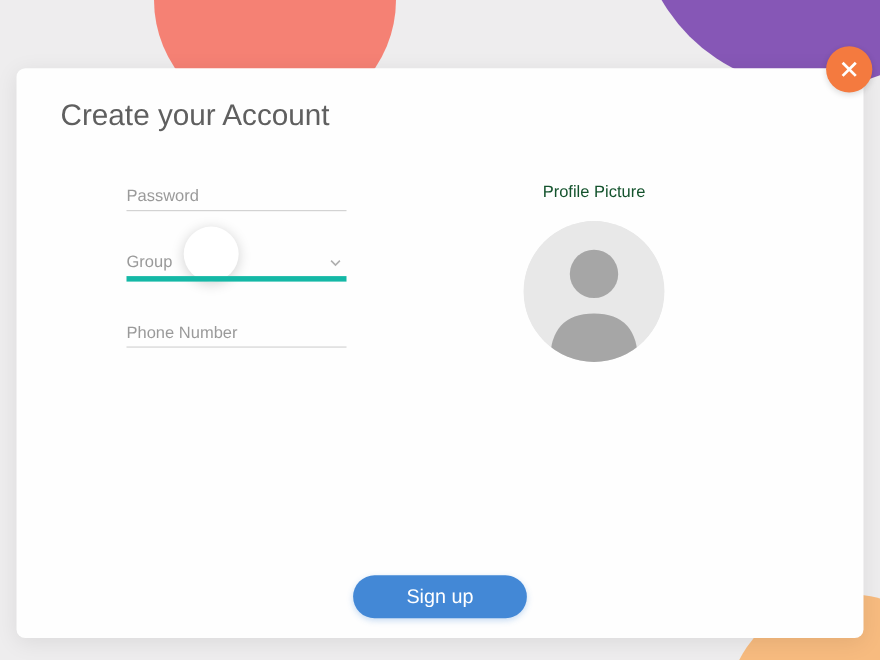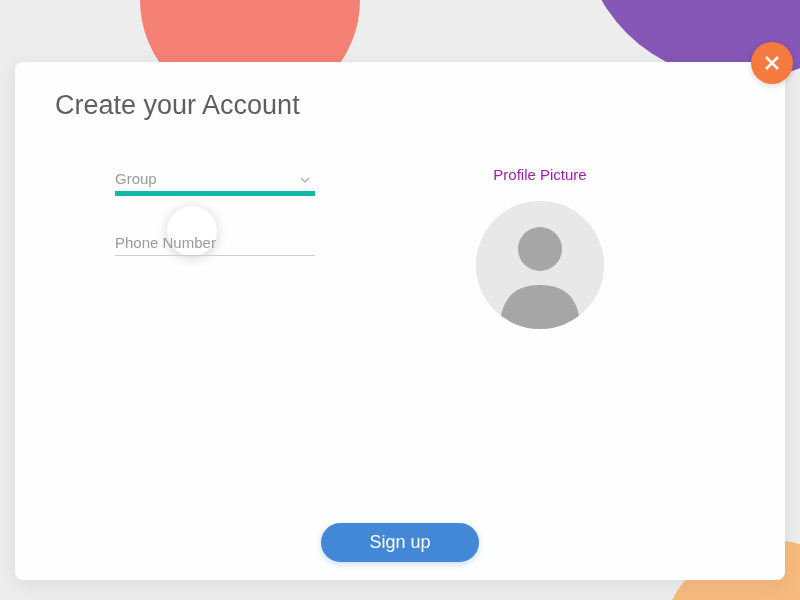--- a/index.html
+++ b/index.html
@@ -145,21 +145,21 @@
       box-shadow: 0 2px 12px rgba(0,0,0,0.18);
       top: 40px;
       left: 52px;
     }
     .profile-col {
       flex: 1;
       text-align: center;
     }
     .profile-label {
       font-size: 15px;
-      color: #a21caf;
+      color: #14532d;
       font-weight: 400;
       margin-bottom: 18px;
     }
     .avatar-placeholder {
       width: 128px;
       height: 128px;
       border-radius: 50%;
       background: #e8e8e8;
       margin: 0 auto;
       position: relative;
@@ -207,20 +207,23 @@
 
   <h1 class="modal-title">Create your Account</h1>
 
   <div class="modal-body">
     <div class="form-col">
 
 
       <div class="floating-circle"></div>
 
 
+      <div class="field">
+        <input type="password" class="field-input" placeholder="Password" style="">
+      </div>
 
       <div class="field select-wrap">
         <input type="text" class="field-input field-select" readonly="" placeholder="Group" style="">
         <span class="select-chevron">
           <svg viewBox="0 0 12 12">
               <polyline points="2,4 6,8 10,4"></polyline>
             </svg>
         </span>
       </div>
 

